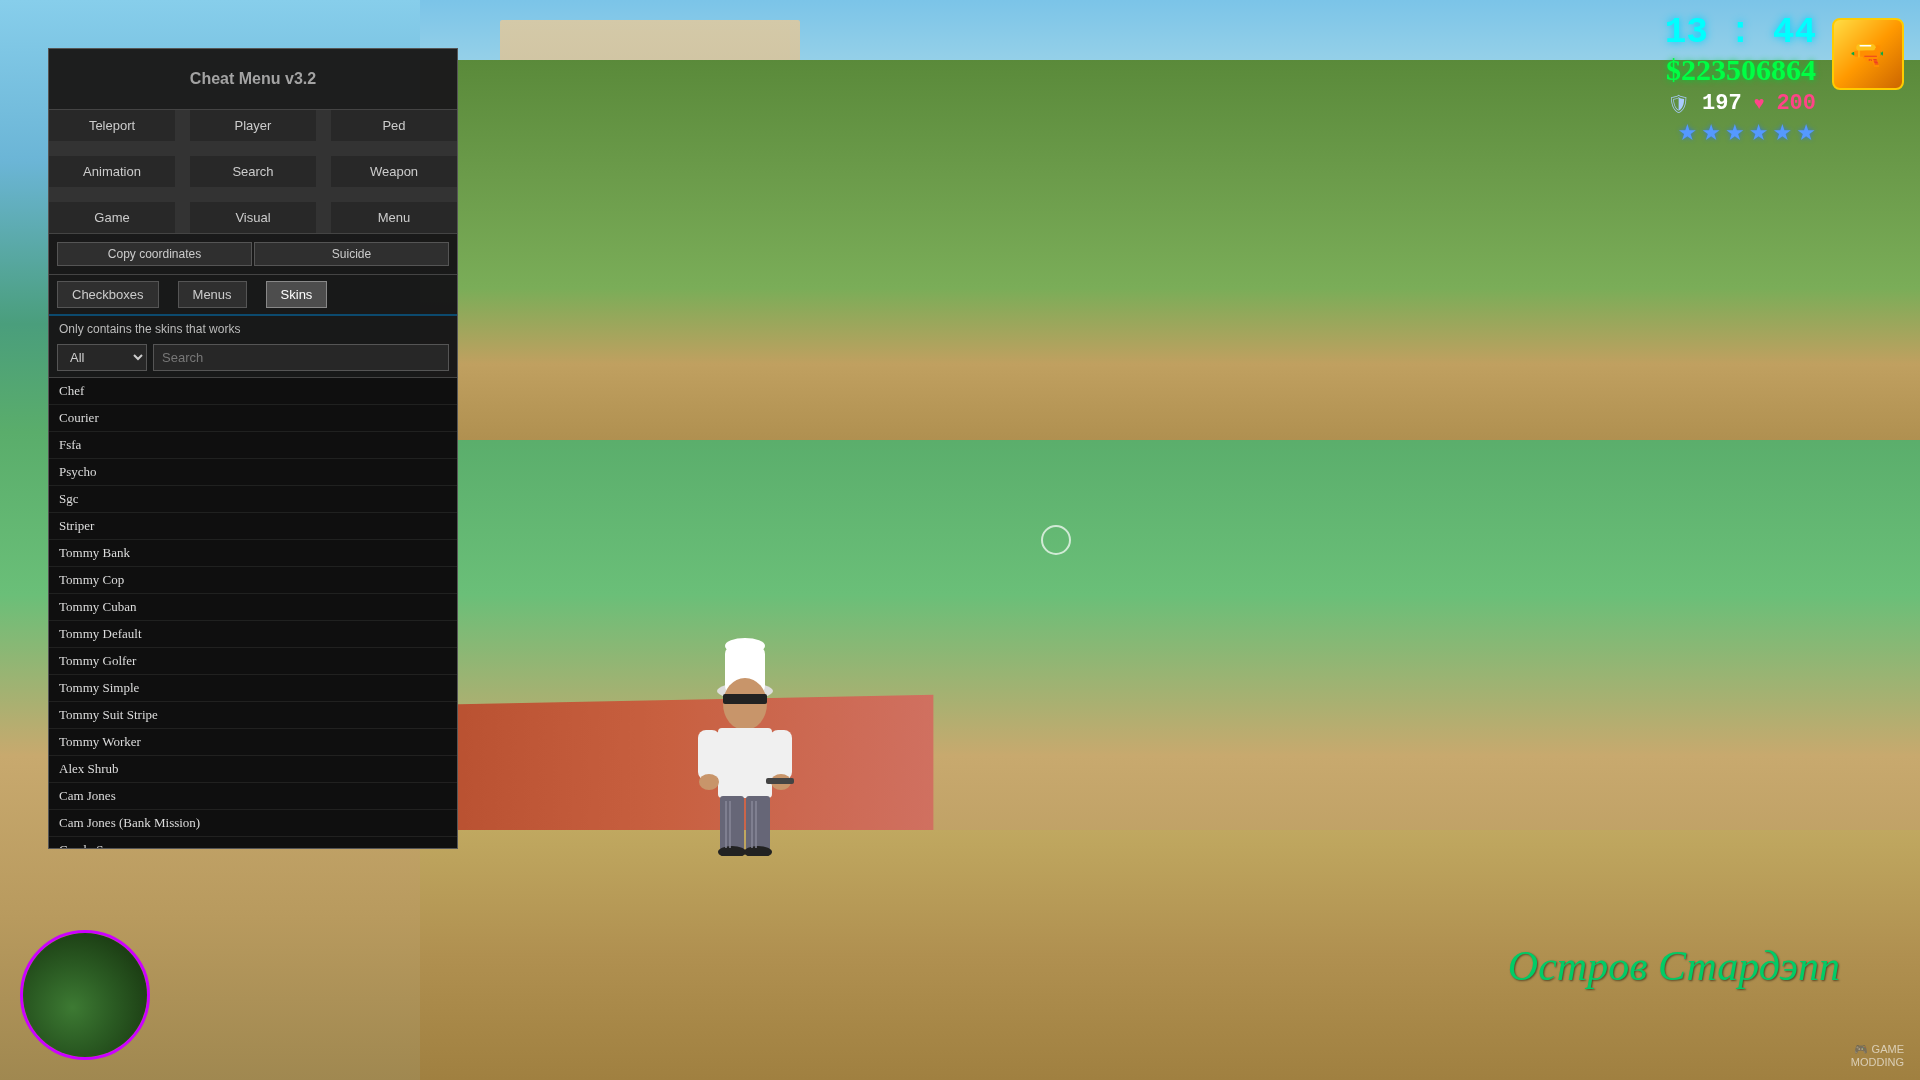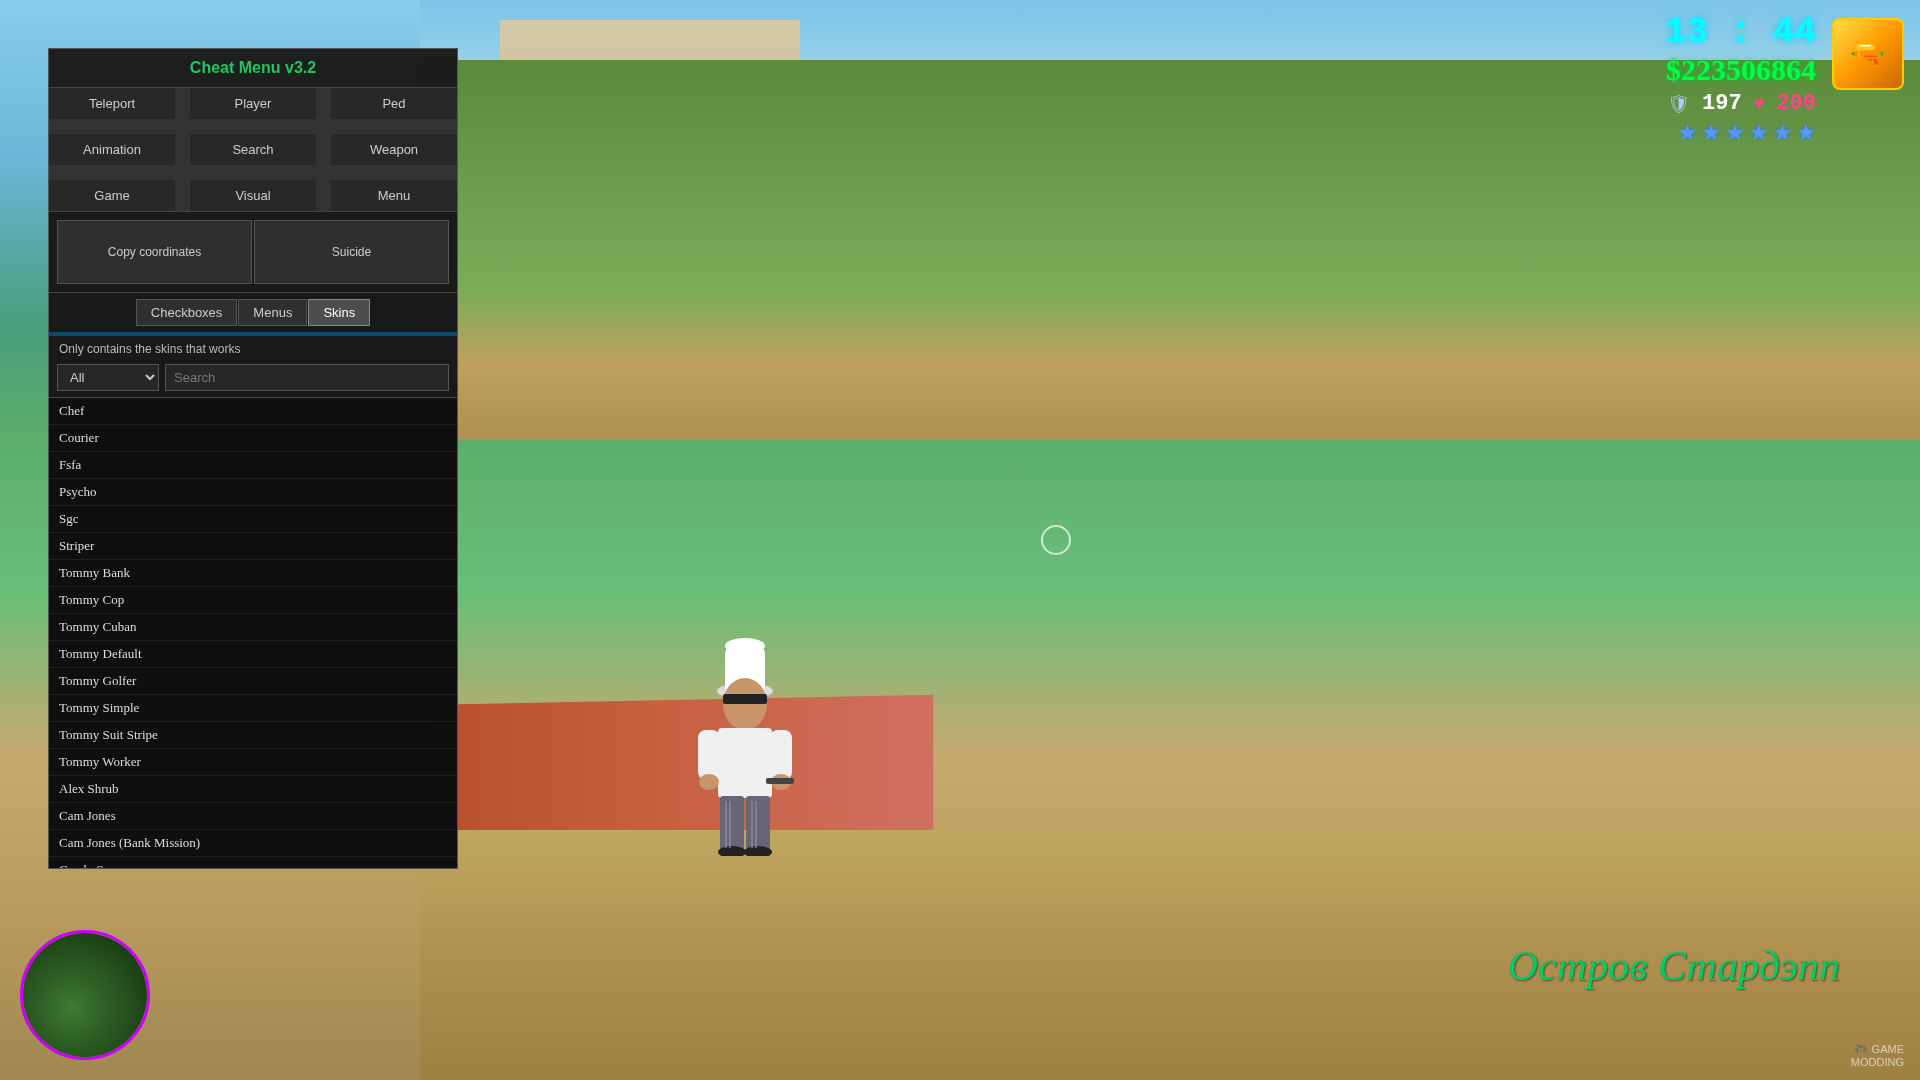--- a/index.html
+++ b/index.html
@@ -65,24 +65,24 @@
       top: 48px; left: 48px;
       width: 410px;
       background: rgba(20, 20, 20, 0.92);
       border: 1px solid #555;
       color: #fff;
       z-index: 100;
     }
 
     #menu-title {
       text-align: center;
-      padding: 10px;
+      padding: 21px;
       font-size: 16px;
       font-weight: bold;
-      color: #22c55e;
+      color: #a3a3a3;
       background: rgba(30, 30, 30, 0.9);
       border-bottom: 1px solid #444;
     }
 
     .nav-grid {
       display: grid;
       grid-template-columns: repeat(3, 1fr);
       gap: 15px;
       background: #333;
       border-bottom: 1px solid #444;
@@ -105,33 +105,32 @@
       padding: 8px;
       background: rgba(25, 25, 25, 0.9);
       border-bottom: 1px solid #444;
     }
 
     .action-btn {
       flex: 1;
       background: rgba(50, 50, 50, 0.9);
       color: #ccc;
       border: 1px solid #555;
-      padding: 24px 4px;
+      padding: 4px 4px;
       font-size: 12px;
       cursor: pointer;
       text-align: center;
     }
 
     .tabs-row {
       display: flex;
-      gap: 1px;
+      gap: 19px;
       padding: 6px 8px;
       background: rgba(25, 25, 25, 0.9);
-      border-bottom: 4px solid #0c4a6e;
-      justify-content: center;
+      border-bottom: 2px solid #0c4a6e;
     }
 
     .tab-btn {
       background: rgba(50, 50, 50, 0.9);
       color: #ccc;
       border: 1px solid #555;
       padding: 5px 14px;
       font-size: 13px;
       cursor: pointer;
     }
@@ -156,21 +155,21 @@
       background: rgba(25, 25, 25, 0.9);
       border-bottom: 1px solid #444;
     }
 
     .filter-select {
       background: rgba(40, 40, 40, 0.95);
       color: #ccc;
       border: 1px solid #555;
       padding: 4px 8px;
       font-size: 13px;
-      width: 102px;
+      width: 90px;
       cursor: pointer;
     }
 
     .search-input {
       flex: 1;
       background: rgba(40, 40, 40, 0.95);
       color: #ccc;
       border: 1px solid #555;
       padding: 4px 8px;
       font-size: 13px;

